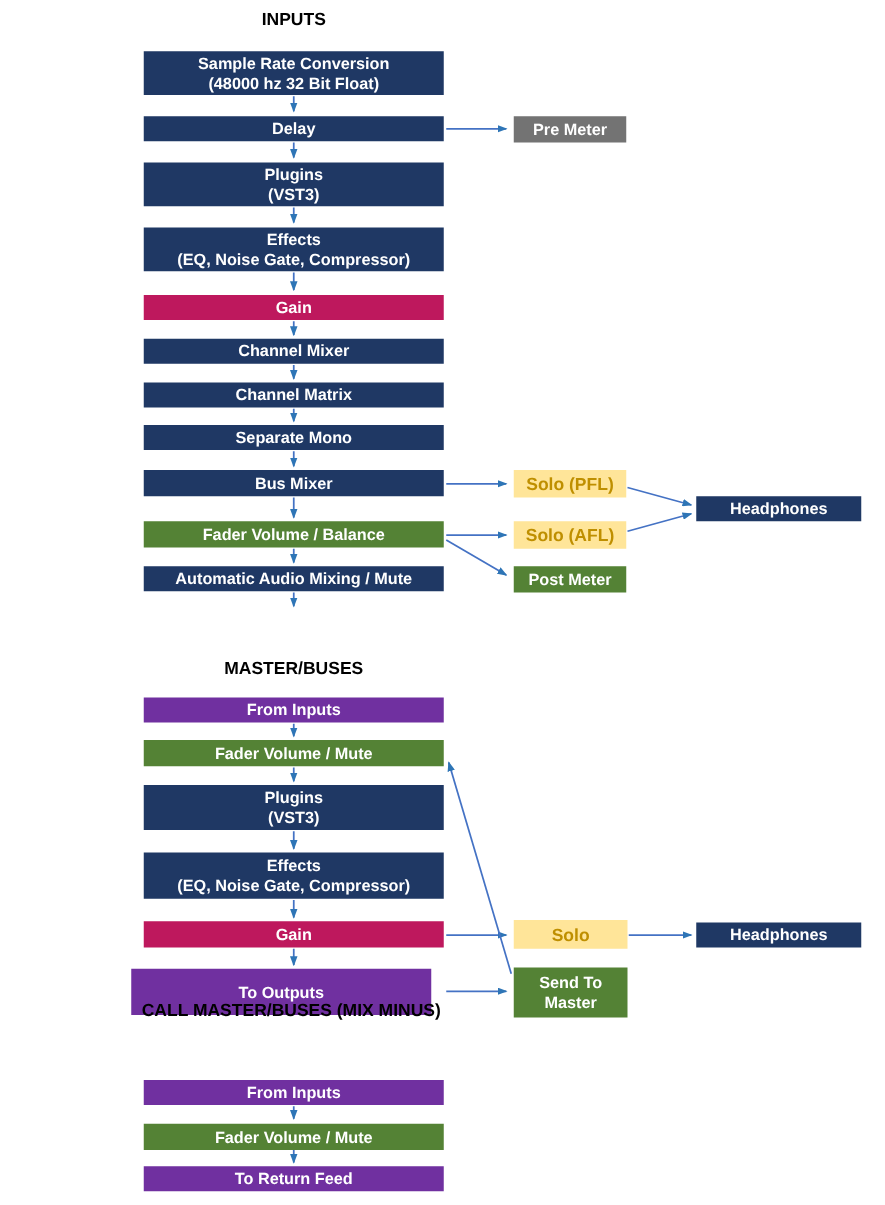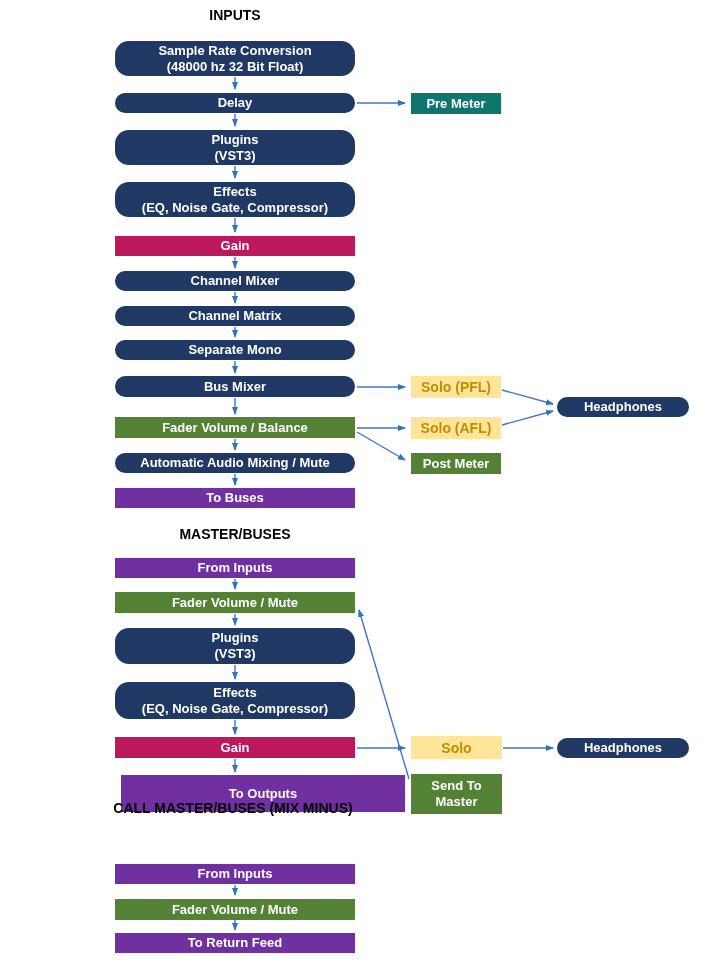--- a/index.html
+++ b/index.html
@@ -9,25 +9,25 @@
   }
   .sec-title{
     position:absolute;transform:translateX(-50%);
     font-size:14px;font-weight:bold;color:#000;white-space:nowrap;
   }
   .box{
     position:absolute;display:flex;align-items:center;justify-content:center;
     color:#fff;font-weight:bold;font-size:13px;line-height:16px;
     text-align:center;white-space:pre-line;box-sizing:border-box;
   }
-  .navy  {background:#1F3864;border-radius:14px;}
+  .navy  {background:#1F3864;}
   .red   {background:#be185d;}
   .green {background:#548235;}
   .purple{background:#7030A0;}
-  .cyan  {background:#0f766e;text-align:right;}
+  .cyan  {background:#737373;text-align:right;}
   .yellow{background:#FFE599;color:#BF8F00;font-size:14px;}
   svg.arrows{position:absolute;left:0;top:0;z-index:0;}
   .box,.sec-title{z-index:1;}
 </style>
 </head>
 <body>
 
 <div class="canvas">
 
   <svg class="arrows" width="708" height="964" viewBox="0 0 708 964">
@@ -103,41 +103,40 @@
   <div class="box green" style="left:103px;top:417px;width:240px;height:21px">Fader Volume / Balance</div>
 
   <div class="box yellow" style="left:399px;top:417px;width:90px;height:22px">Solo (AFL)</div>
 
   <div class="box navy" style="left:545px;top:397px;width:132px;height:20px">Headphones</div>
 
   <div class="box navy" style="left:103px;top:453px;width:240px;height:20px">Automatic Audio Mixing / Mute</div>
 
   <div class="box green" style="left:399px;top:453px;width:90px;height:21px">Post Meter</div>
 
-  <div class="box purple" style="left:103px;top:488px;width:240px;height:20px">To Buses</div>
 
   <div class="sec-title" style="left:223px;top:526px">MASTER/BUSES</div>
 
   <div class="box purple" style="left:103px;top:558px;width:240px;height:20px">From Inputs</div>
 
   <div class="box green" style="left:103px;top:592px;width:240px;height:21px">Fader Volume / Mute</div>
 
   <div class="box navy" style="left:103px;top:628px;width:240px;height:36px">Plugins
 (VST3)</div>
 
   <div class="box navy" style="left:103px;top:682px;width:240px;height:37px">Effects
 (EQ, Noise Gate, Compressor)</div>
 
   <div class="box red" style="left:103px;top:737px;width:240px;height:21px">Gain</div>
 
   <div class="box yellow" style="left:399px;top:736px;width:91px;height:23px">Solo</div>
 
   <div class="box navy" style="left:545px;top:738px;width:132px;height:20px">Headphones</div>
 
-  <div class="box purple" style="left:109px;top:775px;width:284px;height:37px">To Outputs</div>
+  <div class="box purple" style="left:93px;top:775px;width:240px;height:37px">To Outputs</div>
 
   <div class="box green" style="left:399px;top:774px;width:91px;height:40px">Send To
 Master</div>
 
   <div class="sec-title" style="left:221px;top:800px">CALL MASTER/BUSES (MIX MINUS)</div>
 
   <div class="box purple" style="left:103px;top:864px;width:240px;height:20px">From Inputs</div>
 
   <div class="box green" style="left:103px;top:899px;width:240px;height:21px">Fader Volume / Mute</div>
 

